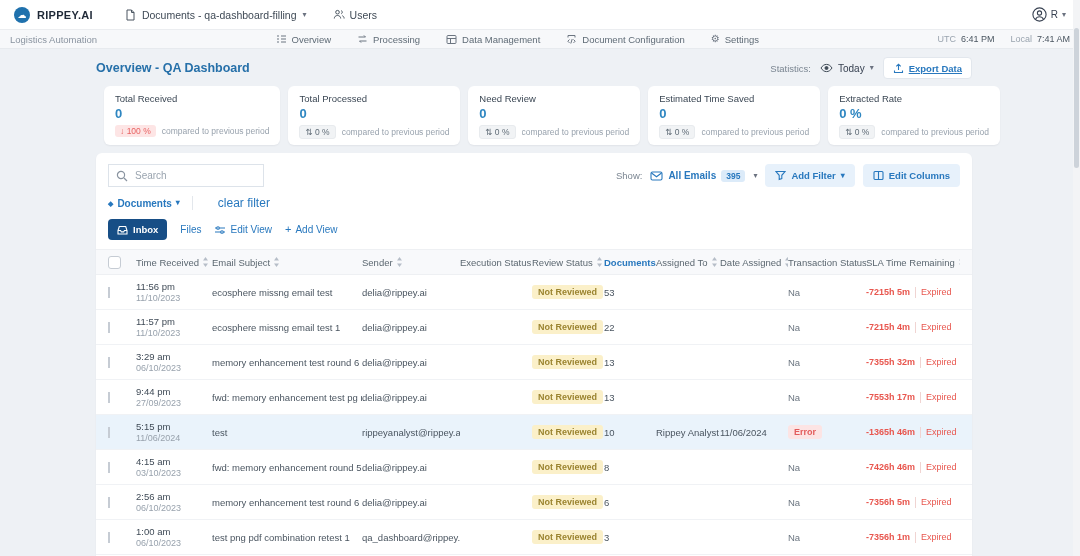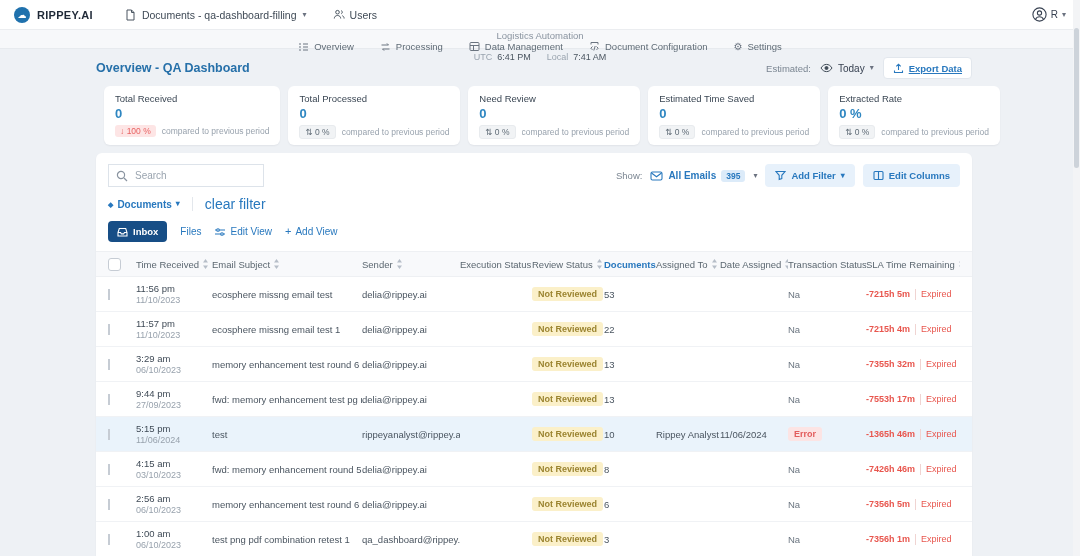--- a/index.html
+++ b/index.html
@@ -15,21 +15,21 @@
     display:flex; align-items:center; justify-content:center; font-size:9px; }
   .brand-name { font-size:11px; font-weight:700; color:#1f2937; letter-spacing:.3px; }
   .ws-menu { display:flex; align-items:center; gap:6px; margin-left:32px; font-size:10.5px; color:#3f4a56; cursor:pointer; }
   .top-users { display:flex; align-items:center; gap:5px; margin-left:26px; font-size:10.5px; color:#3f4a56; cursor:pointer; }
   .top-right { margin-left:auto; display:flex; align-items:center; gap:4px; cursor:pointer; }
   .chev { font-size:8px; color:#6b7280; line-height:1; }
   .user-initial { font-size:10px; color:#374151; }
 
   
   .navbar { height:19px; background:#f7f8fa; border-bottom:1px solid #e7eaee;
-    display:flex; align-items:center; padding:0 10px; font-size:9.5px; color:#6b7480;flex-direction:column; }
+    display:flex; align-items:center; padding:0 10px; font-size:9.5px; color:#6b7480; }
   .nav-app { color:#8a94a0; }
   .nav-items { flex:1; display:flex; align-items:center; justify-content:center; gap:26px; }
   .nav-item { display:flex; align-items:center; gap:5px; cursor:pointer; color:#5f6b76; }
   .nav-times { display:flex; align-items:center; gap:5px; font-size:9px; }
   .tz-label { color:#9aa4af; } .tz-val { color:#4a5560; }
   .gear-glyph { font-size:10px; line-height:1; color:#6b7480; }
 
   
   .main { margin-left:96px; width:876px; }
   .page-head { display:flex; align-items:center; padding:8px 0 7px; }
@@ -68,21 +68,21 @@
   .mailbox { display:flex; align-items:center; gap:5px; font-size:10px; color:#2878be; font-weight:600; cursor:pointer; }
   .count-badge { background:#dcebf9; color:#2878be; font-size:8.5px; font-weight:600;
     border-radius:3px; padding:1px 5px; }
   .btn-lblue { display:flex; align-items:center; gap:5px; height:23px; padding:0 10px;
     background:#e7f1fb; border-radius:4px; color:#2878be; font-size:9.5px; font-weight:600; cursor:pointer; }
 
   .filter-row { display:flex; align-items:center; margin-top:9px; }
   .filter-chip { display:flex; align-items:center; gap:4px; font-size:10px; color:#2878be; font-weight:600; cursor:pointer; }
   .diamond { font-size:7px; line-height:1; }
   .v-div { width:1px; height:14px; background:#e3e7ec; margin:0 12px; }
-  .clear-filter { font-size:14px; color:#2878be; cursor:pointer; }
+  .clear-filter { font-size:12px; color:#2878be; cursor:pointer;margin-left:13px; }
 
   .tabs-row { display:flex; align-items:center; gap:13px; margin-top:9px; }
   .tab-inbox { display:flex; align-items:center; gap:5px; height:21px; padding:0 9px;
     background:#174e86; color:#fff; font-size:9.5px; font-weight:600; border-radius:4px; cursor:pointer; }
   .tab-link { display:flex; align-items:center; gap:4px; font-size:10px; color:#2878be; cursor:pointer; }
   .plus-glyph { font-size:11px; line-height:1; }
 
   
   .tgrid { display:grid; grid-template-columns:28px 76px 150px 98px 72px 72px 52px 64px 68px 78px minmax(0,1fr);
     align-items:center; }
@@ -201,21 +201,21 @@
     <span class="tz-label">Local</span>
     <span class="tz-val">7:41 AM</span>
   </div>
 </div>
 
 <div class="main">
 
   <div class="page-head">
     <span class="page-title">Overview - QA Dashboard</span>
     <div class="head-right">
-      <span class="stats-label">Estimated:</span>
+      <span class="stats-label">Statistics:</span>
       <div class="period">
         <span>
           <svg width="13" height="10" viewBox="0 0 13 10" fill="none" stroke="#3f4a56" stroke-width="1">
             <path d="M1 5c1.5-2.4 3.3-3.6 5.5-3.6S10.5 2.6 12 5c-1.5 2.4-3.3 3.6-5.5 3.6S2.5 7.4 1 5z"></path>
               <circle cx="6.5" cy="5" r="1.5" fill="#3f4a56"></circle>
           </svg>
         </span>
         <span>Today</span>
         <span class="chev">▾</span>
       </div>

